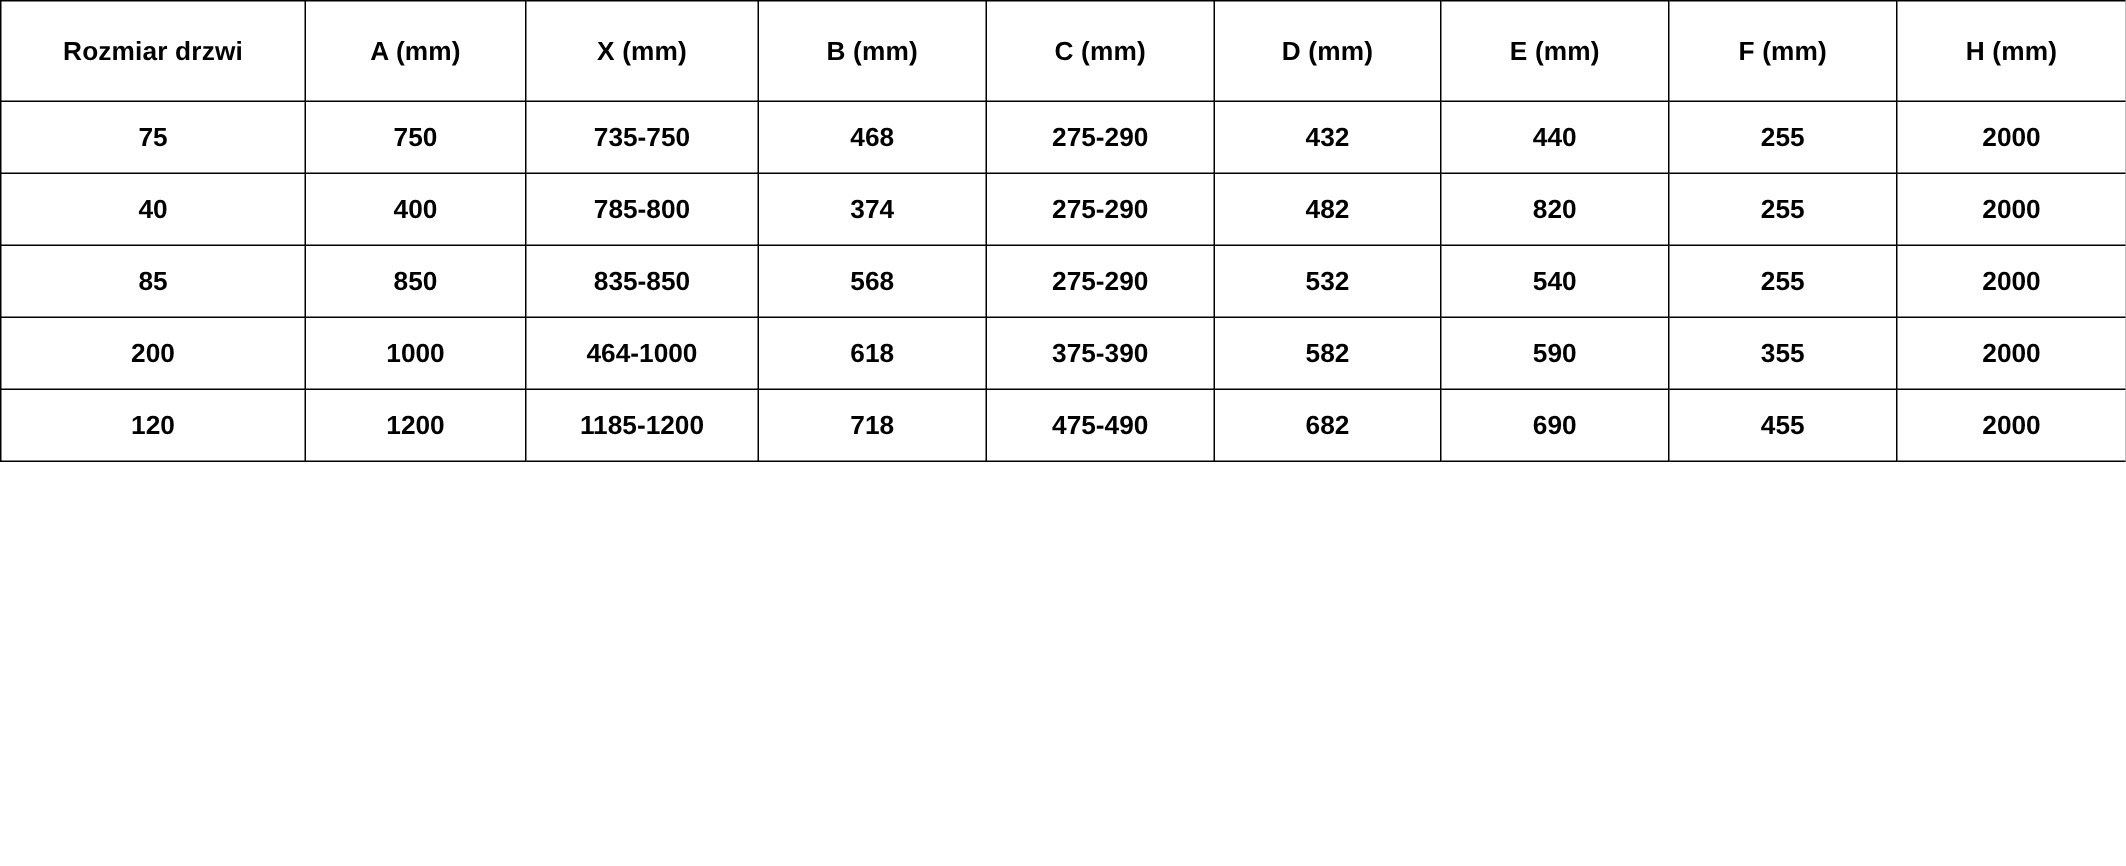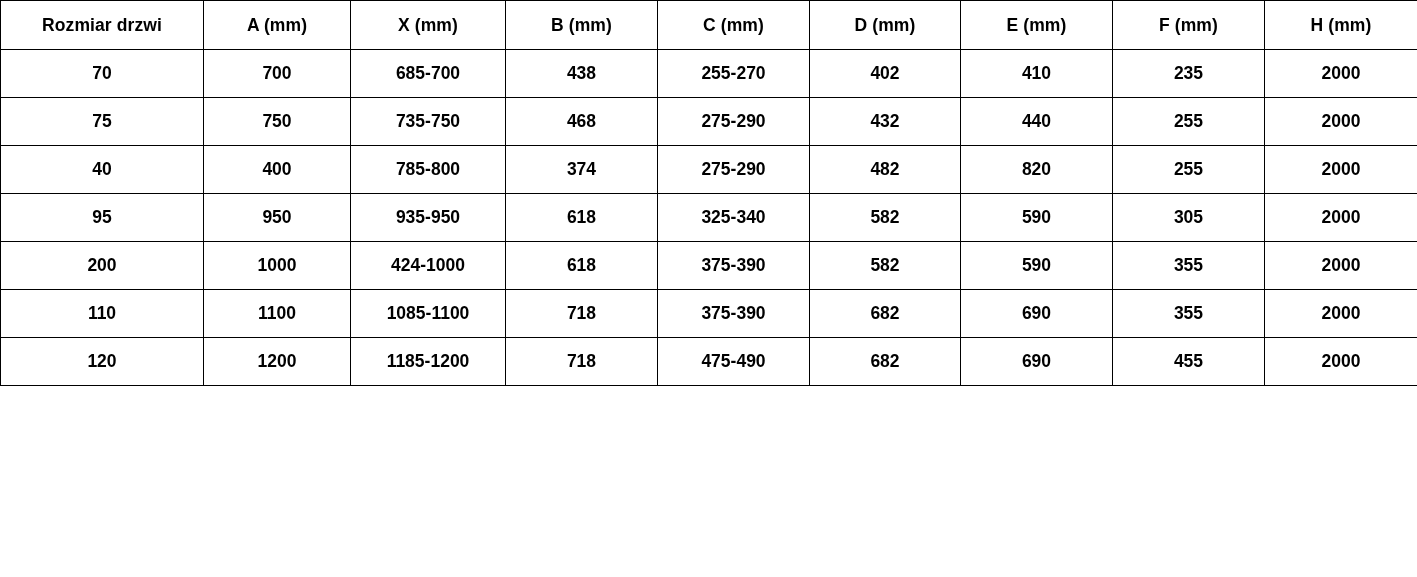--- a/index.html
+++ b/index.html
@@ -22,21 +22,21 @@
   table.spec-table th,
   table.spec-table td {
     border: 1px solid #000000;
     text-align: center;
     vertical-align: middle;
     font-size: 17.5px;
     padding: 0;
     box-sizing: border-box;
   }
   table.spec-table thead th {
-    height: 49px;
+    height: 67px;
     font-weight: bold;
     letter-spacing: 0.1px;
   }
   table.spec-table tbody td {
     height: 48px;
     font-weight: bold;
   }
   
   col.c0 { width: 203px; }
   col.c1 { width: 147px; }
@@ -71,31 +71,20 @@
       <th>B (mm)</th>
       <th>C (mm)</th>
       <th>D (mm)</th>
       <th>E (mm)</th>
       <th>F (mm)</th>
       <th>H (mm)</th>
     </tr>
   </thead>
   <tbody>
     <tr>
-      <td>70</td>
-      <td>700</td>
-      <td>685-700</td>
-      <td>438</td>
-      <td>255-270</td>
-      <td>402</td>
-      <td>410</td>
-      <td>235</td>
-      <td>2000</td>
-    </tr>
-    <tr>
       <td>75</td>
       <td>750</td>
       <td>735-750</td>
       <td>468</td>
       <td>275-290</td>
       <td>432</td>
       <td>440</td>
       <td>255</td>
       <td>2000</td>
     </tr>
@@ -104,49 +93,38 @@
       <td>400</td>
       <td>785-800</td>
       <td>374</td>
       <td>275-290</td>
       <td>482</td>
       <td>820</td>
       <td>255</td>
       <td>2000</td>
     </tr>
     <tr>
-      <td>95</td>
-      <td>950</td>
-      <td>935-950</td>
-      <td>618</td>
-      <td>325-340</td>
-      <td>582</td>
-      <td>590</td>
-      <td>305</td>
+      <td>85</td>
+      <td>850</td>
+      <td>835-850</td>
+      <td>568</td>
+      <td>275-290</td>
+      <td>532</td>
+      <td>540</td>
+      <td>255</td>
       <td>2000</td>
     </tr>
     <tr>
       <td>200</td>
       <td>1000</td>
-      <td>424-1000</td>
+      <td>464-1000</td>
       <td>618</td>
       <td>375-390</td>
       <td>582</td>
       <td>590</td>
-      <td>355</td>
-      <td>2000</td>
-    </tr>
-    <tr>
-      <td>110</td>
-      <td>1100</td>
-      <td>1085-1100</td>
-      <td>718</td>
-      <td>375-390</td>
-      <td>682</td>
-      <td>690</td>
       <td>355</td>
       <td>2000</td>
     </tr>
     <tr>
       <td>120</td>
       <td>1200</td>
       <td>1185-1200</td>
       <td>718</td>
       <td>475-490</td>
       <td>682</td>

